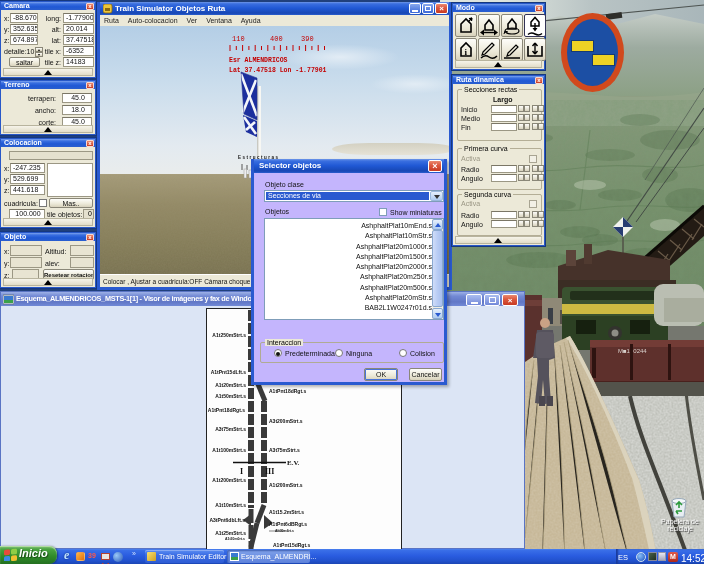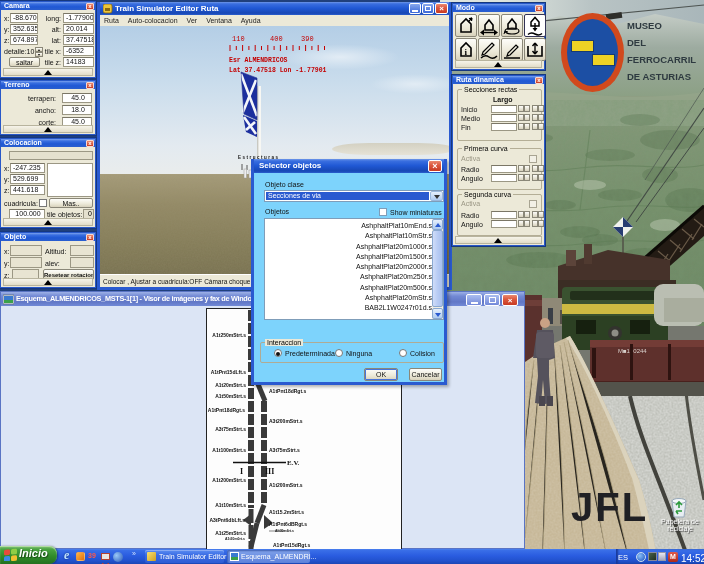--- a/index.html
+++ b/index.html
@@ -181,22 +181,20 @@
     <circle cx="105" cy="323" r="5" fill="#c9a285"></circle>
     <path d="M97,330 L113,330 115,358 109,360 109,376 111,403 105,404 103,380 101,404 95,403 98,376 97,358 93,358 Z" fill="#55525c"></path>
     <rect x="96" y="332" width="18" height="26" rx="4" fill="#5e5a64"></rect>
     <rect x="99" y="396" width="6" height="10" fill="#4a464e"></rect>
         <rect x="107" y="396" width="6" height="10" fill="#4a464e"></rect>
   </g>
   </svg>
 <div class="abs" style="left:121px;top:13px;width:63px;height:79px;border-radius:50%;background:#1c4fa4;border:6px solid #d1491d"></div>
 <div class="abs" style="left:132px;top:41px;width:21px;height:10px;background:#eed224;box-shadow:0 0 0 1px #163a74"></div>
 <div class="abs" style="left:153px;top:55px;width:21px;height:10px;background:#eed224;box-shadow:0 0 0 1px #163a74"></div>
-<div class="abs" style="left:187px;top:17px;width:78px;color:#2e3a40;font-weight:bold;font-size:9.5px;line-height:17px">MUSEO<br>DEL<br>FERROCARRIL<br>DE ASTURIAS</div>
-<div class="abs" style="left:131px;top:485px;font-size:40px;font-weight:bold;color:#202024;letter-spacing:2px">JFL</div>
 <div class="abs" style="left:228px;top:495px;width:22px;height:24px">
 <svg width="22" height="24">
         <path d="M4,6 L18,6 16,22 6,22 Z" fill="#e8eef2" stroke="#9ab" stroke-width="1"></path>
         <ellipse cx="11" cy="6" rx="7" ry="2.5" fill="#f4f8fa" stroke="#9ab" stroke-width="1"></ellipse>
         <path d="M8,10 l3,-3 3,3 M11,7 l0,6 M8,16 l6,0 M8,16 l2,3" stroke="#2c9a3c" stroke-width="1.6" fill="none"></path>
       </svg>
 </div>
 <div class="abs" style="left:200px;top:518px;width:80px;text-align:center;font-size:7px;color:#fff;text-shadow:1px 1px 1px #333">Papelera de<br>reciclaje</div>
 </div>
 
@@ -255,21 +253,21 @@
       <text x="62" y="205">A1t15.2mStrt.s</text>
       <text x="62" y="217">A1tPnt6dBRgt.s</text>
       <text x="66" y="238">A1tPnt15dRgt.s</text>
     </g>
     <text x="68" y="223" font-size="3.5" font-weight="bold" fill="#111" font-family="Liberation Sans">Alt30m6rt.s</text>
   </svg>
 </div>
 </div>
 
 <div class="abs" id="main" style="left:97px;top:2px;width:355px;height:288px;background:#ece9d8;border:3px solid #2a5ad0;border-top:none">
-  <div class="tb" style="top:0;height:13px;font-size:8px;line-height:13px;padding-left:15px">Train Simulator Editor Ruta</div>
+  <div class="tb" style="top:0;height:13px;font-size:8px;line-height:13px;padding-left:15px">Train Simulator Objetos Ruta</div>
   <svg width="10" height="10" style="position:absolute;left:3px;top:2px">
       <rect x="0" y="0" width="9" height="9" rx="2" fill="#ecc63a" stroke="#8a6a10" stroke-width="0.8"></rect>
       <rect x="2" y="4" width="5" height="3" fill="#8a6a10"></rect>
     </svg>
   <div class="xbtn" style="right:1px;top:1px;width:13px;height:11px;font-size:8px;line-height:10px">×</div>
   <div class="abs" style="right:15px;top:1px;width:12px;height:11px;background:linear-gradient(180deg,#88a8ec,#3a68d8);border:1px solid #fff;border-radius:2px">
       <div style="width:6px;height:5px;border:1px solid #fff;margin:2px auto 0"></div>
     </div>
   <div class="abs" style="right:28px;top:1px;width:12px;height:11px;background:linear-gradient(180deg,#88a8ec,#3a68d8);border:1px solid #fff;border-radius:2px">
       <div style="width:6px;height:2px;background:#fff;margin:6px auto 0"></div>
@@ -530,21 +528,21 @@
   <div class="lbl" style="left:8px;top:145px">Angulo</div>
     <div class="fld" style="left:38px;top:144px;width:26px;height:8px"></div>
   <div class="sp" style="left:65px;top:144px"></div>
     <div class="sp" style="left:71px;top:144px"></div>
     <div class="sp" style="left:79px;top:144px"></div>
     <div class="sp" style="left:85px;top:144px"></div>
   <div class="strip" style="bottom:1px"></div>
     <div class="tri" style="left:41px;bottom:2px"></div>
 </div>
 
-<div class="abs" id="sel" style="left:251px;top:159px;width:196px;height:226px;background:#7dd3fc;border:3px solid #2a5ad0;border-top:none;box-shadow:2px 2px 3px rgba(0,0,0,0.3)">
+<div class="abs" id="sel" style="left:251px;top:159px;width:196px;height:226px;background:#c4b5fd;border:3px solid #2a5ad0;border-top:none;box-shadow:2px 2px 3px rgba(0,0,0,0.3)">
   <div class="tb" style="top:0;height:14px;font-size:8px;line-height:14px;padding-left:5px;margin-top:0">Selector objetos</div>
   <div class="xbtn" style="right:2px;top:1px;width:14px;height:12px;font-size:9px;line-height:11px">×</div>
   <div class="lbl" style="left:11px;top:22px">Objeto clase</div>
   <div class="abs" style="left:10px;top:31px;width:180px;height:12px;background:#fff;border:1px solid #7f9db9">
     <div class="abs" style="left:1px;top:1px;width:163px;height:8px;background:#2a5ad0;color:#fff;font-size:7px;line-height:8px;padding-left:2px">Secciones de via</div>
     <div class="abs" style="right:0;top:0;width:13px;height:10px;background:linear-gradient(180deg,#e6f0fc,#aecbf0);border:1px solid #9ab8dc;border-radius:2px">
         <div style="width:0;height:0;border-left:3px solid transparent;border-right:3px solid transparent;border-top:4px solid #333;margin:3px auto 0"></div>
       </div>
   </div>
   <div class="lbl" style="left:11px;top:49px">Objetos</div>

